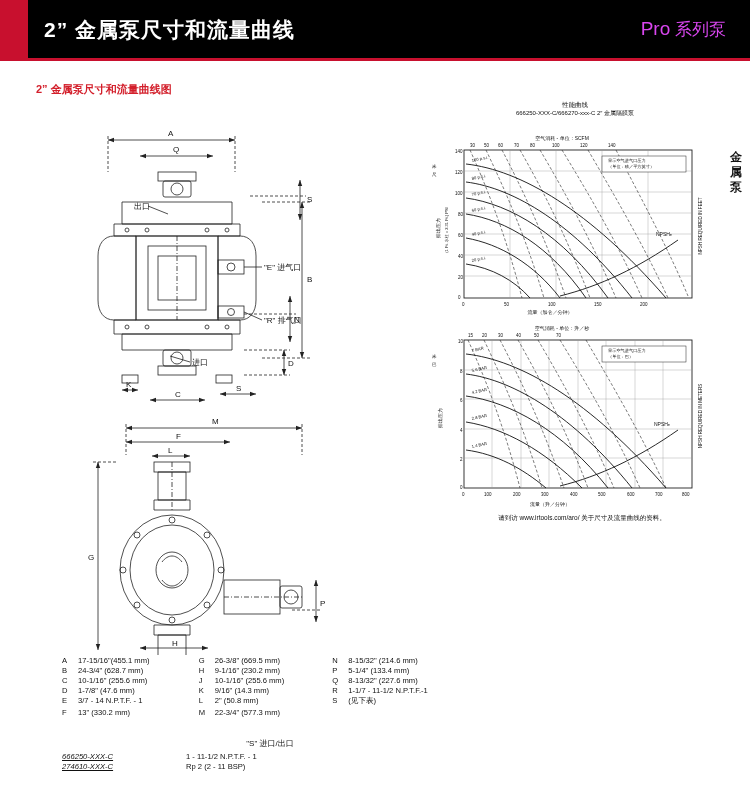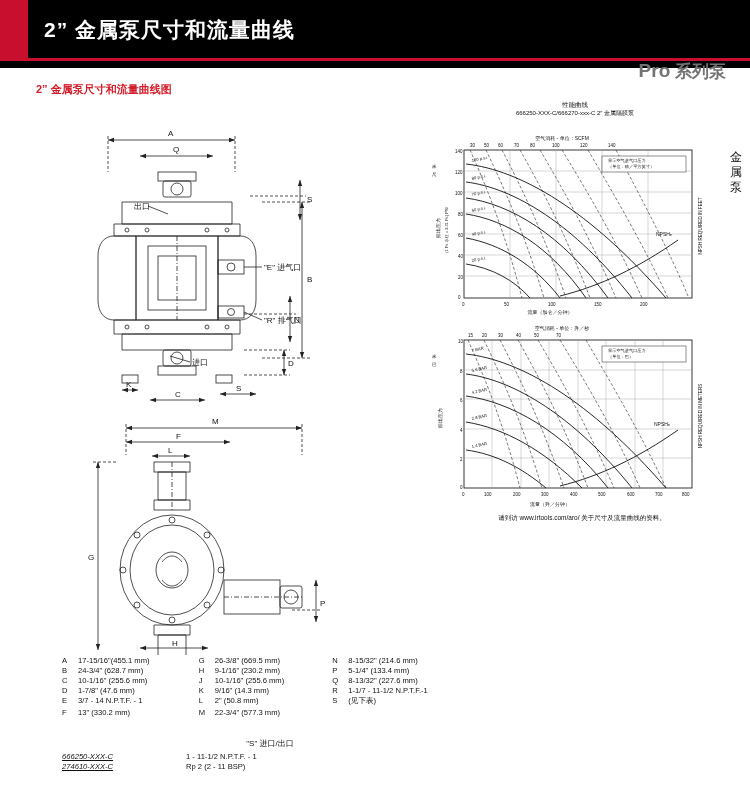--- a/index.html
+++ b/index.html
@@ -6,46 +6,46 @@
   body{
     width:750px;height:790px;
     background:#ffffff;
     font-family:"Liberation Sans", sans-serif;
     color:#111;
     position:relative;
     overflow:hidden;
   }
   
   .header{
-    position:absolute;left:0;top:0;width:750px;height:68px;
+    position:absolute;left:0;top:0;width:750px;height:58px;
     background:#000;
     box-sizing:border-box;
   }
   .header .accent{
     position:absolute;left:0;top:0;width:28px;height:58px;background:#c8102e;
   }
   .header .title{
     position:absolute;left:44px;top:16px;
     color:#fff;font-size:21px;font-weight:bold;letter-spacing:1px;
   }
   .header .brand{
     position:absolute;right:24px;top:18px;
-    color:#737373;font-size:17px;font-weight:bold;margin-top:42px;
+    color:#d946ef;font-size:17px;font-weight:normal;
   }
   .header .brand .pro{font-size:19px;}
   
   .section-title{
     position:absolute;left:36px;top:82px;
     color:#d31f2b;font-size:11px;font-weight:bold;
   }
   
   .side-label{
     position:absolute;right:6px;top:150px;
     width:16px;
-    color:#111;font-size:12px;font-weight:normal;
+    color:#111;font-size:12px;font-weight:bold;
     line-height:15px;text-align:center;
   }
   
   .drawings{
     position:absolute;left:30px;top:110px;width:370px;height:540px;
   }
   .drawings svg{display:block;}
   
   .charts{
     position:absolute;left:410px;top:100px;width:330px;height:430px;

